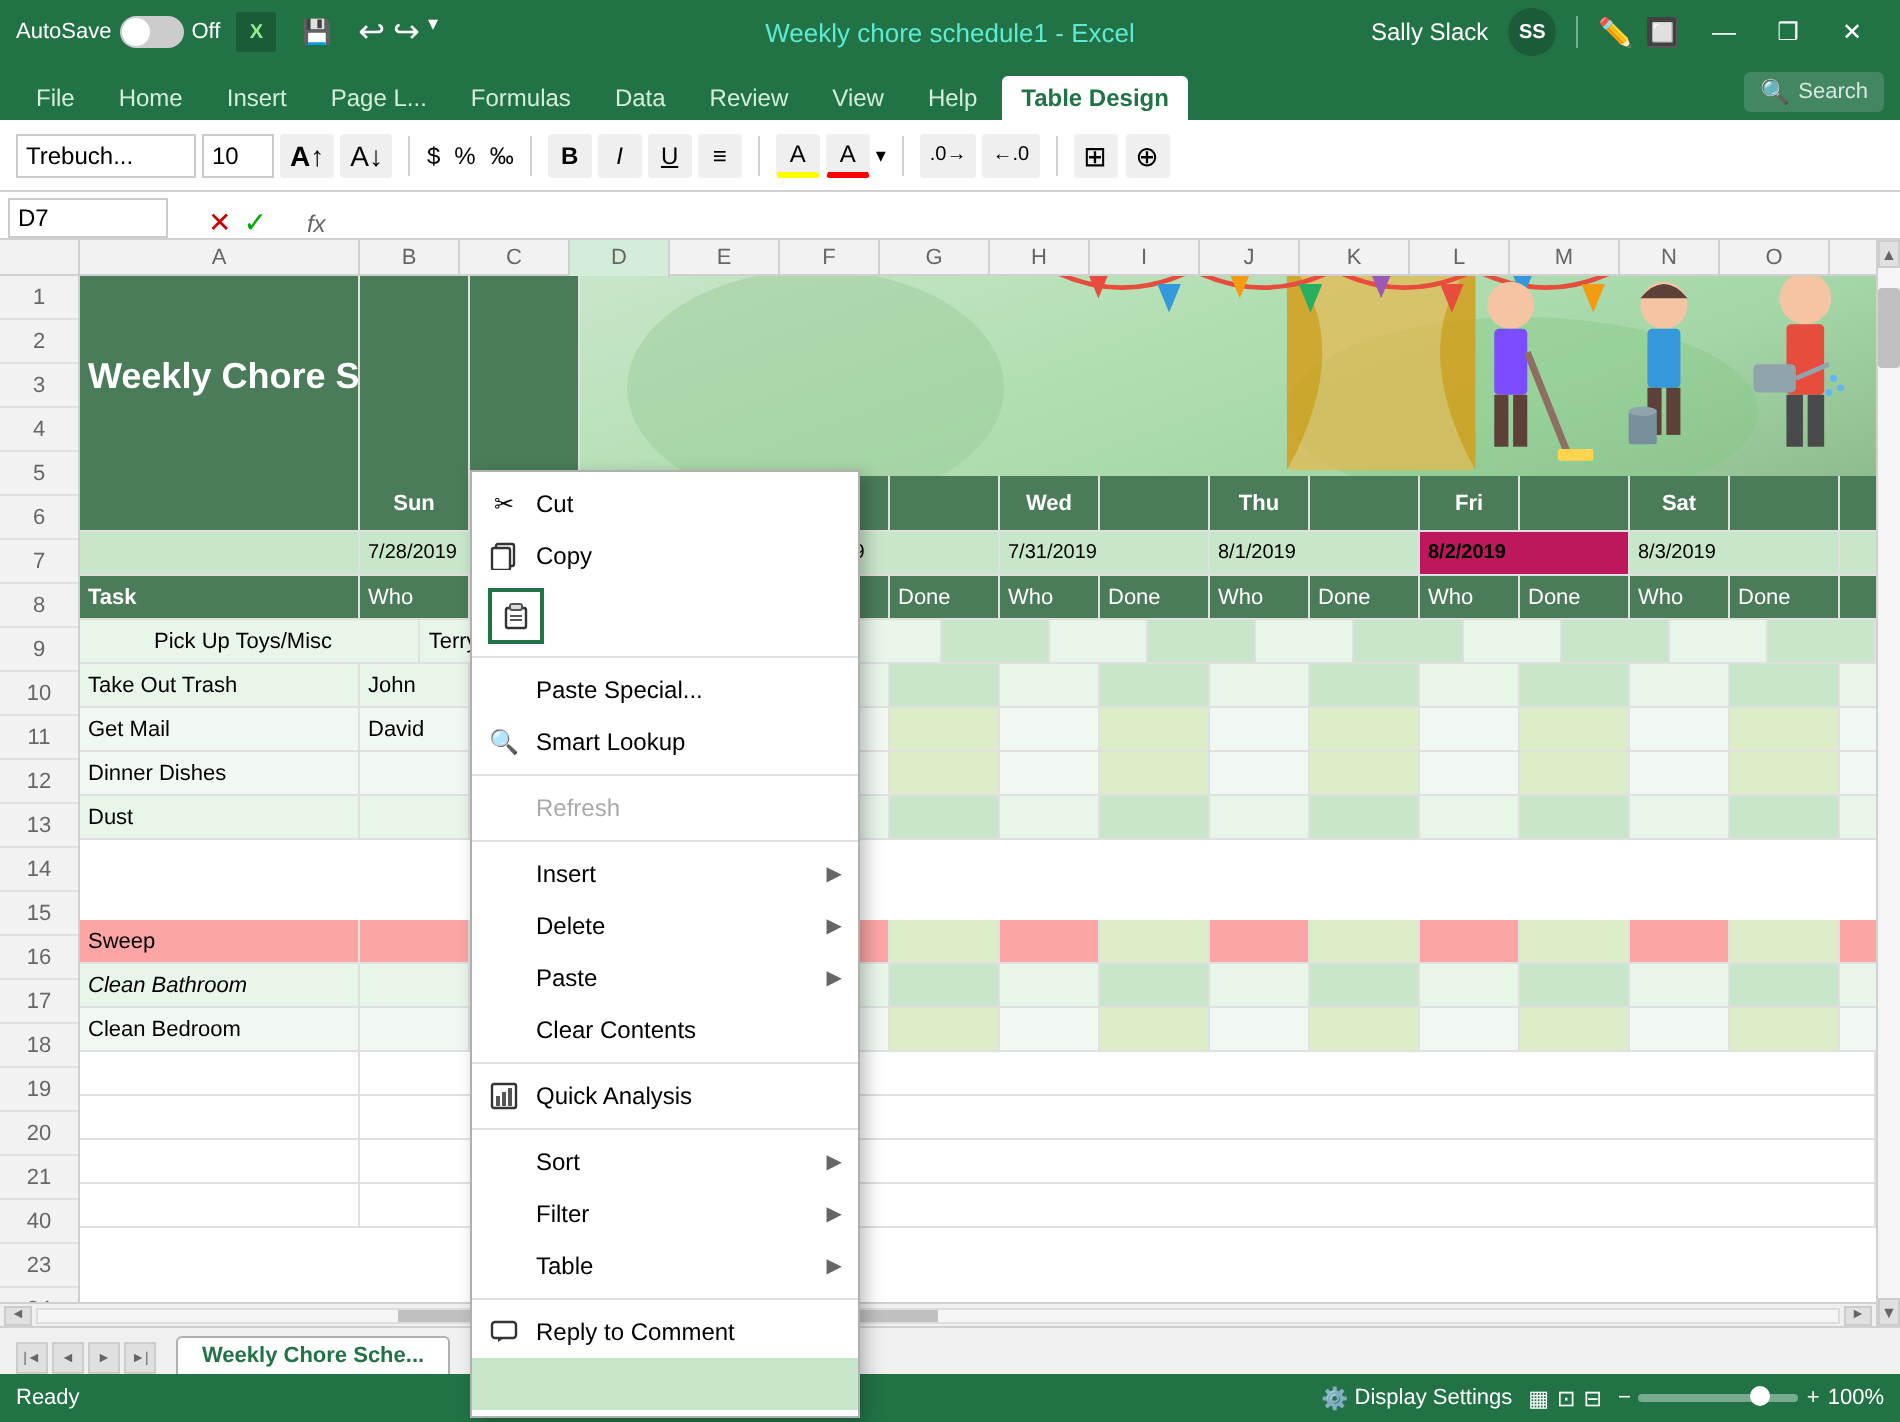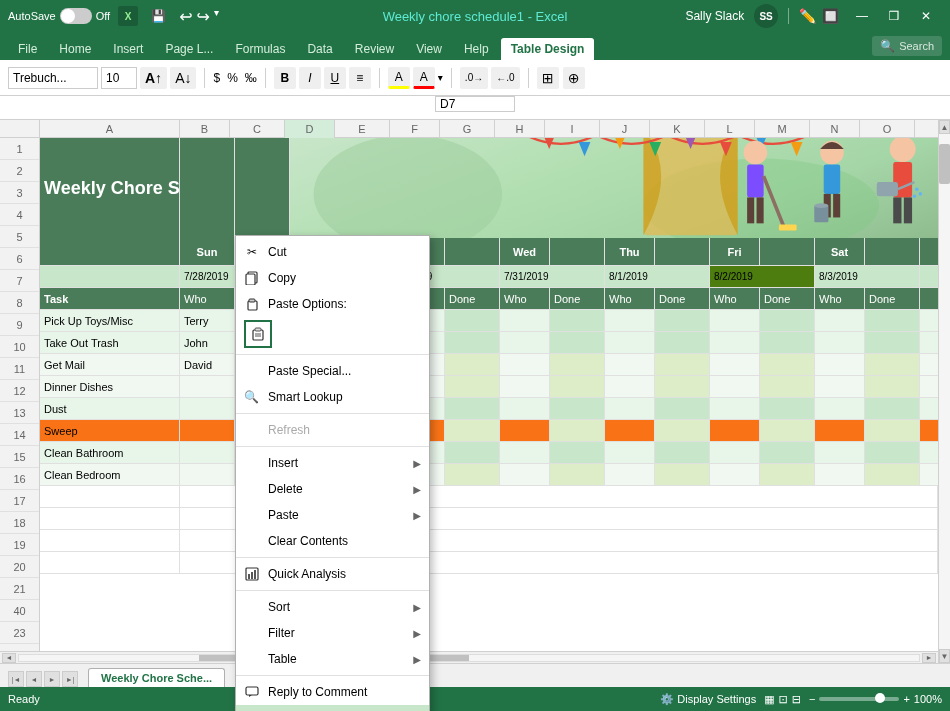--- a/index.html
+++ b/index.html
@@ -63,24 +63,23 @@
     .font-size-box { border: 1px solid #ccc; padding: 2px 4px; font-size: 12px; width: 36px; height: 22px; }
     .ribbon-btn { padding: 2px 4px; font-size: 12px; cursor: pointer; border: 1px solid transparent; border-radius: 2px; min-width: 22px; height: 22px; display: flex; align-items: center; justify-content: center; }
     .ribbon-btn.bold { font-weight: bold; }
     .ribbon-btn.italic { font-style: italic; }
     .ribbon-sep { width: 1px; background: #d0d0d0; height: 20px; margin: 0 4px; }
     .formula-bar {
       background: white;
       border-bottom: 1px solid #d0d0d0;
       height: 24px;
       display: flex;
-      align-items: center;
+      align-items: flex-end;
       padding: 0 4px;
-      gap: 8px;
-      flex-direction: column;
+      gap: 20px;
     }
     .name-box { border: 1px solid #ccc; width: 80px; height: 20px; padding: 0 4px; font-size: 12px; display: flex; align-items: center; }
     .fx-icon { color: #666; font-size: 12px; font-style: italic; }
     .formula-input { flex: 1; border: none; outline: none; font-size: 12px; padding: 0 4px; }
     .check-x { display: flex; gap: 6px; color: #666; }
     .check-x span { cursor: pointer; font-size: 14px; }
     .col-cell {
       border-right: 1px solid #d0d0d0;
       display: flex;
       align-items: center;
@@ -454,21 +453,21 @@
           <div class="grid-cell" style="width:55px; background:#4a7c59; color:white; font-weight:bold; justify-content:center;"></div>
         </div>
 
         <div class="grid-row" style="height:22px; background:#c8e6c9;">
           <div class="grid-cell" style="width:140px; background:#c8e6c9;"></div>
           <div class="grid-cell" style="width:110px; font-size:10px; background:#c8e6c9;">7/28/2019</div>
           <div class="grid-cell" style="width:105px; font-size:10px; background:#c8e6c9;"></div>
           <div class="grid-cell" style="width:105px; font-size:10px; background:#c8e6c9;">7/30/19</div>
           <div class="grid-cell" style="width:105px; font-size:10px; background:#c8e6c9;">7/31/2019</div>
           <div class="grid-cell" style="width:105px; font-size:10px; background:#c8e6c9;">8/1/2019</div>
-          <div class="grid-cell" style="width:105px; font-size:10px; background:#4d7c0f;">8/2/2019</div>
+          <div class="grid-cell" style="width:105px; font-size:10px; background:#be185d;font-weight:bold;">8/2/2019</div>
           <div class="grid-cell" style="width:105px; font-size:10px; background:#c8e6c9;">8/3/2019</div>
         </div>
 
         <div class="grid-row" style="height:22px; background:#4a7c59;">
           <div class="grid-cell" style="width:140px; background:#4a7c59; color:white; font-weight:bold;">Task</div>
           <div class="grid-cell" style="width:55px; background:#4a7c59; color:white; font-size:11px;">Who</div>
           <div class="grid-cell" style="width:55px; background:#4a7c59; color:white; font-size:11px;">Done</div>
           <div class="grid-cell" style="width:50px; background:#4a7c59; color:white; font-size:11px;">Who</div>
           <div class="grid-cell" style="width:55px; background:#4a7c59; color:white; font-size:11px;">Done</div>
           <div class="grid-cell" style="width:50px; background:#4a7c59; color:white; font-size:11px;">Who</div>
@@ -477,21 +476,21 @@
           <div class="grid-cell" style="width:55px; background:#4a7c59; color:white; font-size:11px;">Done</div>
           <div class="grid-cell" style="width:50px; background:#4a7c59; color:white; font-size:11px;">Who</div>
           <div class="grid-cell" style="width:55px; background:#4a7c59; color:white; font-size:11px;">Done</div>
           <div class="grid-cell" style="width:50px; background:#4a7c59; color:white; font-size:11px;">Who</div>
           <div class="grid-cell" style="width:55px; background:#4a7c59; color:white; font-size:11px;">Done</div>
           <div class="grid-cell" style="width:50px; background:#4a7c59; color:white; font-size:11px;">Who</div>
           <div class="grid-cell" style="width:55px; background:#4a7c59; color:white; font-size:11px;">Done</div>
         </div>
 
         <div class="grid-row" style="background:#e8f5e9;">
-          <div class="grid-cell" style="width:140px;">Pick Up Toys/Misc</div>
+          <div class="grid-cell" style="width:140px;margin-left:33px;">Pick Up Toys/Misc</div>
           <div class="grid-cell" style="width:55px;">Terry</div>
           <div class="grid-cell" style="width:55px; background:#81c784; color:white; font-weight:bold;">✓Don</div>
           <div class="grid-cell" style="width:50px;"></div>
           <div class="grid-cell" style="width:55px; background:#c8e6c9;"></div>
           <div class="grid-cell" style="width:50px;"></div>
           <div class="grid-cell" style="width:55px; background:#c8e6c9;"></div>
           <div class="grid-cell" style="width:50px;"></div>
           <div class="grid-cell" style="width:55px; background:#c8e6c9;"></div>
           <div class="grid-cell" style="width:50px;"></div>
           <div class="grid-cell" style="width:55px; background:#c8e6c9;"></div>
@@ -566,41 +565,41 @@
           <div class="grid-cell" style="width:50px;"></div>
           <div class="grid-cell" style="width:55px; background:#c8e6c9;"></div>
           <div class="grid-cell" style="width:50px;"></div>
           <div class="grid-cell" style="width:55px; background:#c8e6c9;"></div>
           <div class="grid-cell" style="width:50px;"></div>
           <div class="grid-cell" style="width:55px; background:#c8e6c9;"></div>
           <div class="grid-cell" style="width:50px;"></div>
           <div class="grid-cell" style="width:55px; background:#c8e6c9;"></div>
         </div>
 
-        <div class="grid-row" style="background:#f97316;">
+        <div class="grid-row" style="background:#fca5a5;margin-top:40px;">
           <div class="grid-cell" style="width:140px;">Sweep</div>
           <div class="grid-cell" style="width:55px;"></div>
           <div class="grid-cell" style="width:55px; background:#dcedc8;"></div>
           <div class="grid-cell" style="width:50px;"></div>
           <div class="grid-cell" style="width:55px; background:#dcedc8;"></div>
           <div class="grid-cell" style="width:50px;"></div>
           <div class="grid-cell" style="width:55px; background:#dcedc8;"></div>
           <div class="grid-cell" style="width:50px;"></div>
           <div class="grid-cell" style="width:55px; background:#dcedc8;"></div>
           <div class="grid-cell" style="width:50px;"></div>
           <div class="grid-cell" style="width:55px; background:#dcedc8;"></div>
           <div class="grid-cell" style="width:50px;"></div>
           <div class="grid-cell" style="width:55px; background:#dcedc8;"></div>
           <div class="grid-cell" style="width:50px;"></div>
           <div class="grid-cell" style="width:55px; background:#dcedc8;"></div>
         </div>
 
 
 
-        <div class="grid-row" style="background:#e8f5e9;">
+        <div class="grid-row" style="background:#e8f5e9;font-style:italic;">
           <div class="grid-cell" style="width:140px;">Clean Bathroom</div>
           <div class="grid-cell" style="width:55px;"></div>
           <div class="grid-cell" style="width:55px; background:#c8e6c9;"></div>
           <div class="grid-cell" style="width:50px;"></div>
           <div class="grid-cell" style="width:55px; background:#c8e6c9;"></div>
           <div class="grid-cell" style="width:50px;"></div>
           <div class="grid-cell" style="width:55px; background:#c8e6c9;"></div>
           <div class="grid-cell" style="width:50px;"></div>
           <div class="grid-cell" style="width:55px; background:#c8e6c9;"></div>
           <div class="grid-cell" style="width:50px;"></div>
@@ -710,29 +709,20 @@
     <div class="ctx-item">
       <div class="ctx-icon">
         <svg width="14" height="14" viewBox="0 0 14 14">
           <rect x="3" y="1" width="9" height="11" rx="1" fill="none" stroke="#333" stroke-width="1.2"></rect>
           <rect x="1" y="3" width="9" height="11" rx="1" fill="white" stroke="#333" stroke-width="1.2"></rect>
         </svg>
       </div>
       <span class="ctx-label">Copy</span>
     </div>
 
-    <div class="ctx-item">
-      <div class="ctx-icon">
-        <svg width="14" height="14" viewBox="0 0 14 14">
-          <rect x="3" y="4" width="9" height="9" rx="1" fill="none" stroke="#333" stroke-width="1.2"></rect>
-          <rect x="4" y="2" width="6" height="3" rx="1" fill="#ccc" stroke="#333" stroke-width="1"></rect>
-        </svg>
-      </div>
-      <span class="ctx-label">Paste Options:</span>
-    </div>
 
     <div style="padding: 3px 8px;">
       <div style="width:28px; height:28px; border:2px solid #217346; display:flex; align-items:center; justify-content:center; background:white;">
         <svg width="16" height="16" viewBox="0 0 16 16">
           <rect x="3" y="4" width="10" height="10" rx="1" fill="none" stroke="#333" stroke-width="1.2"></rect>
           <rect x="5" y="2" width="6" height="3" rx="1" fill="#ddd" stroke="#555" stroke-width="1"></rect>
           <line x1="5" y1="8" x2="11" y2="8" stroke="#555" stroke-width="1"></line>
           <line x1="5" y1="10" x2="11" y2="10" stroke="#555" stroke-width="1"></line>
         </svg>
       </div>

